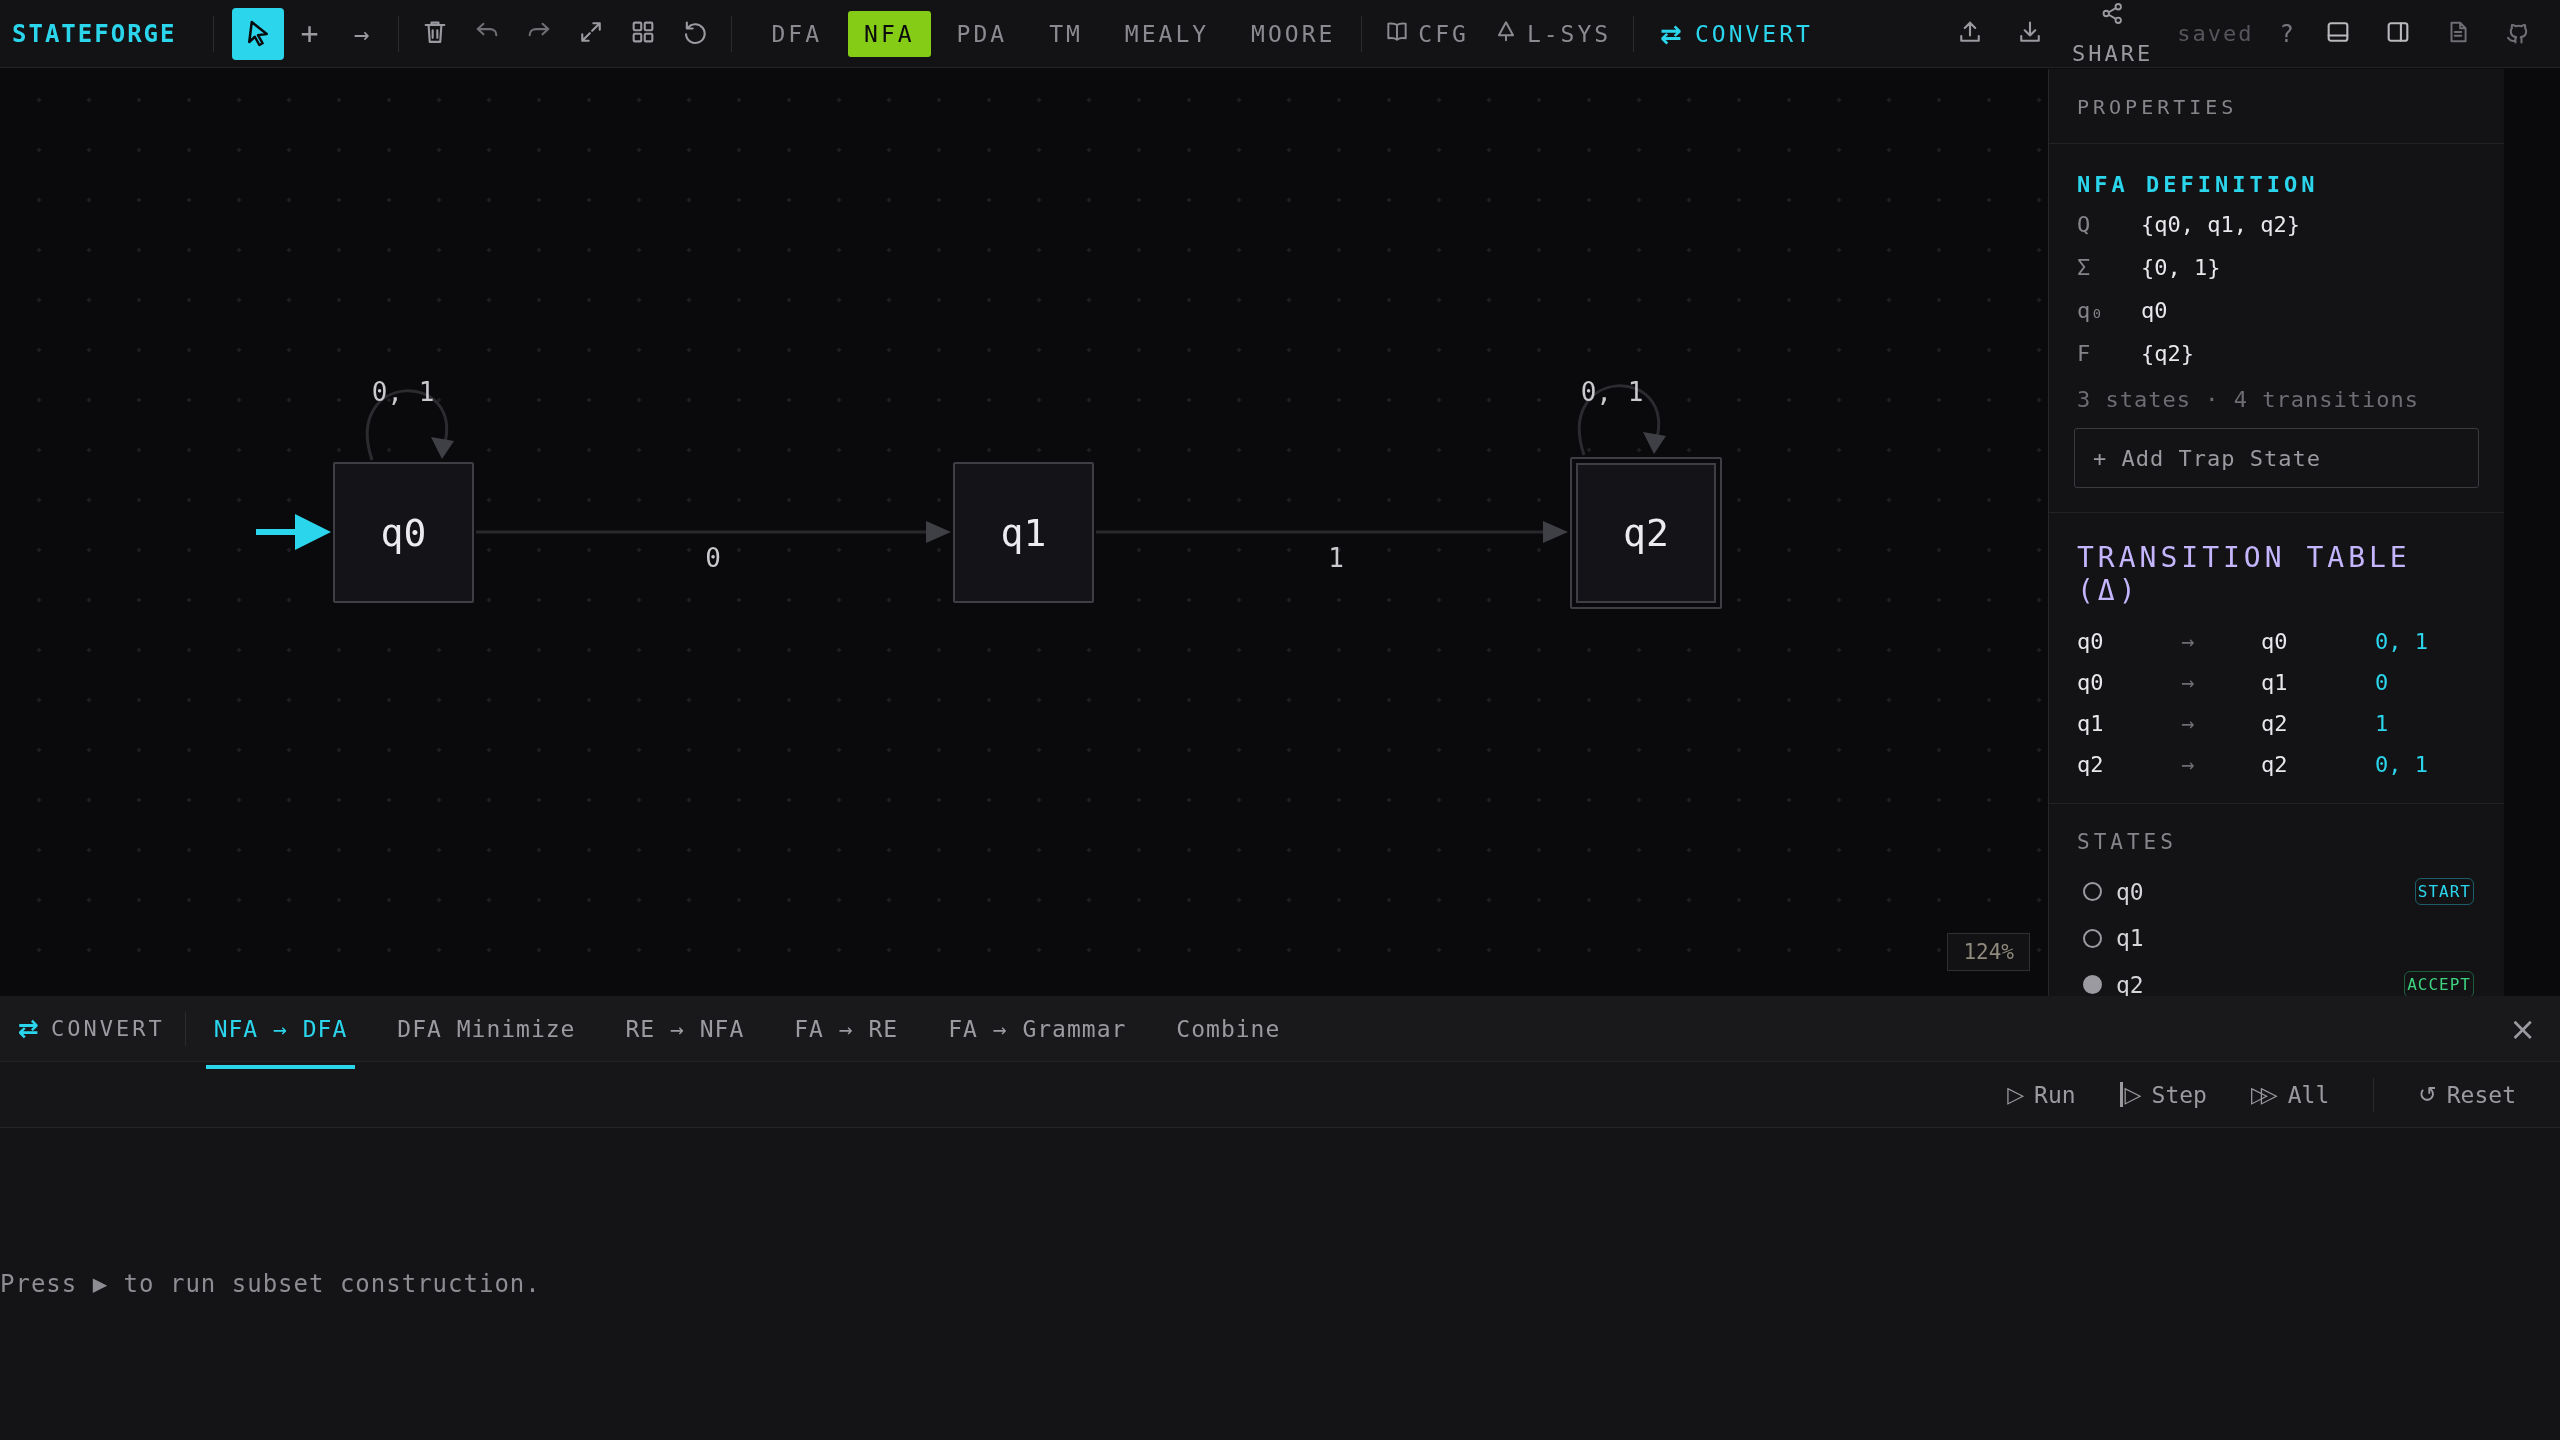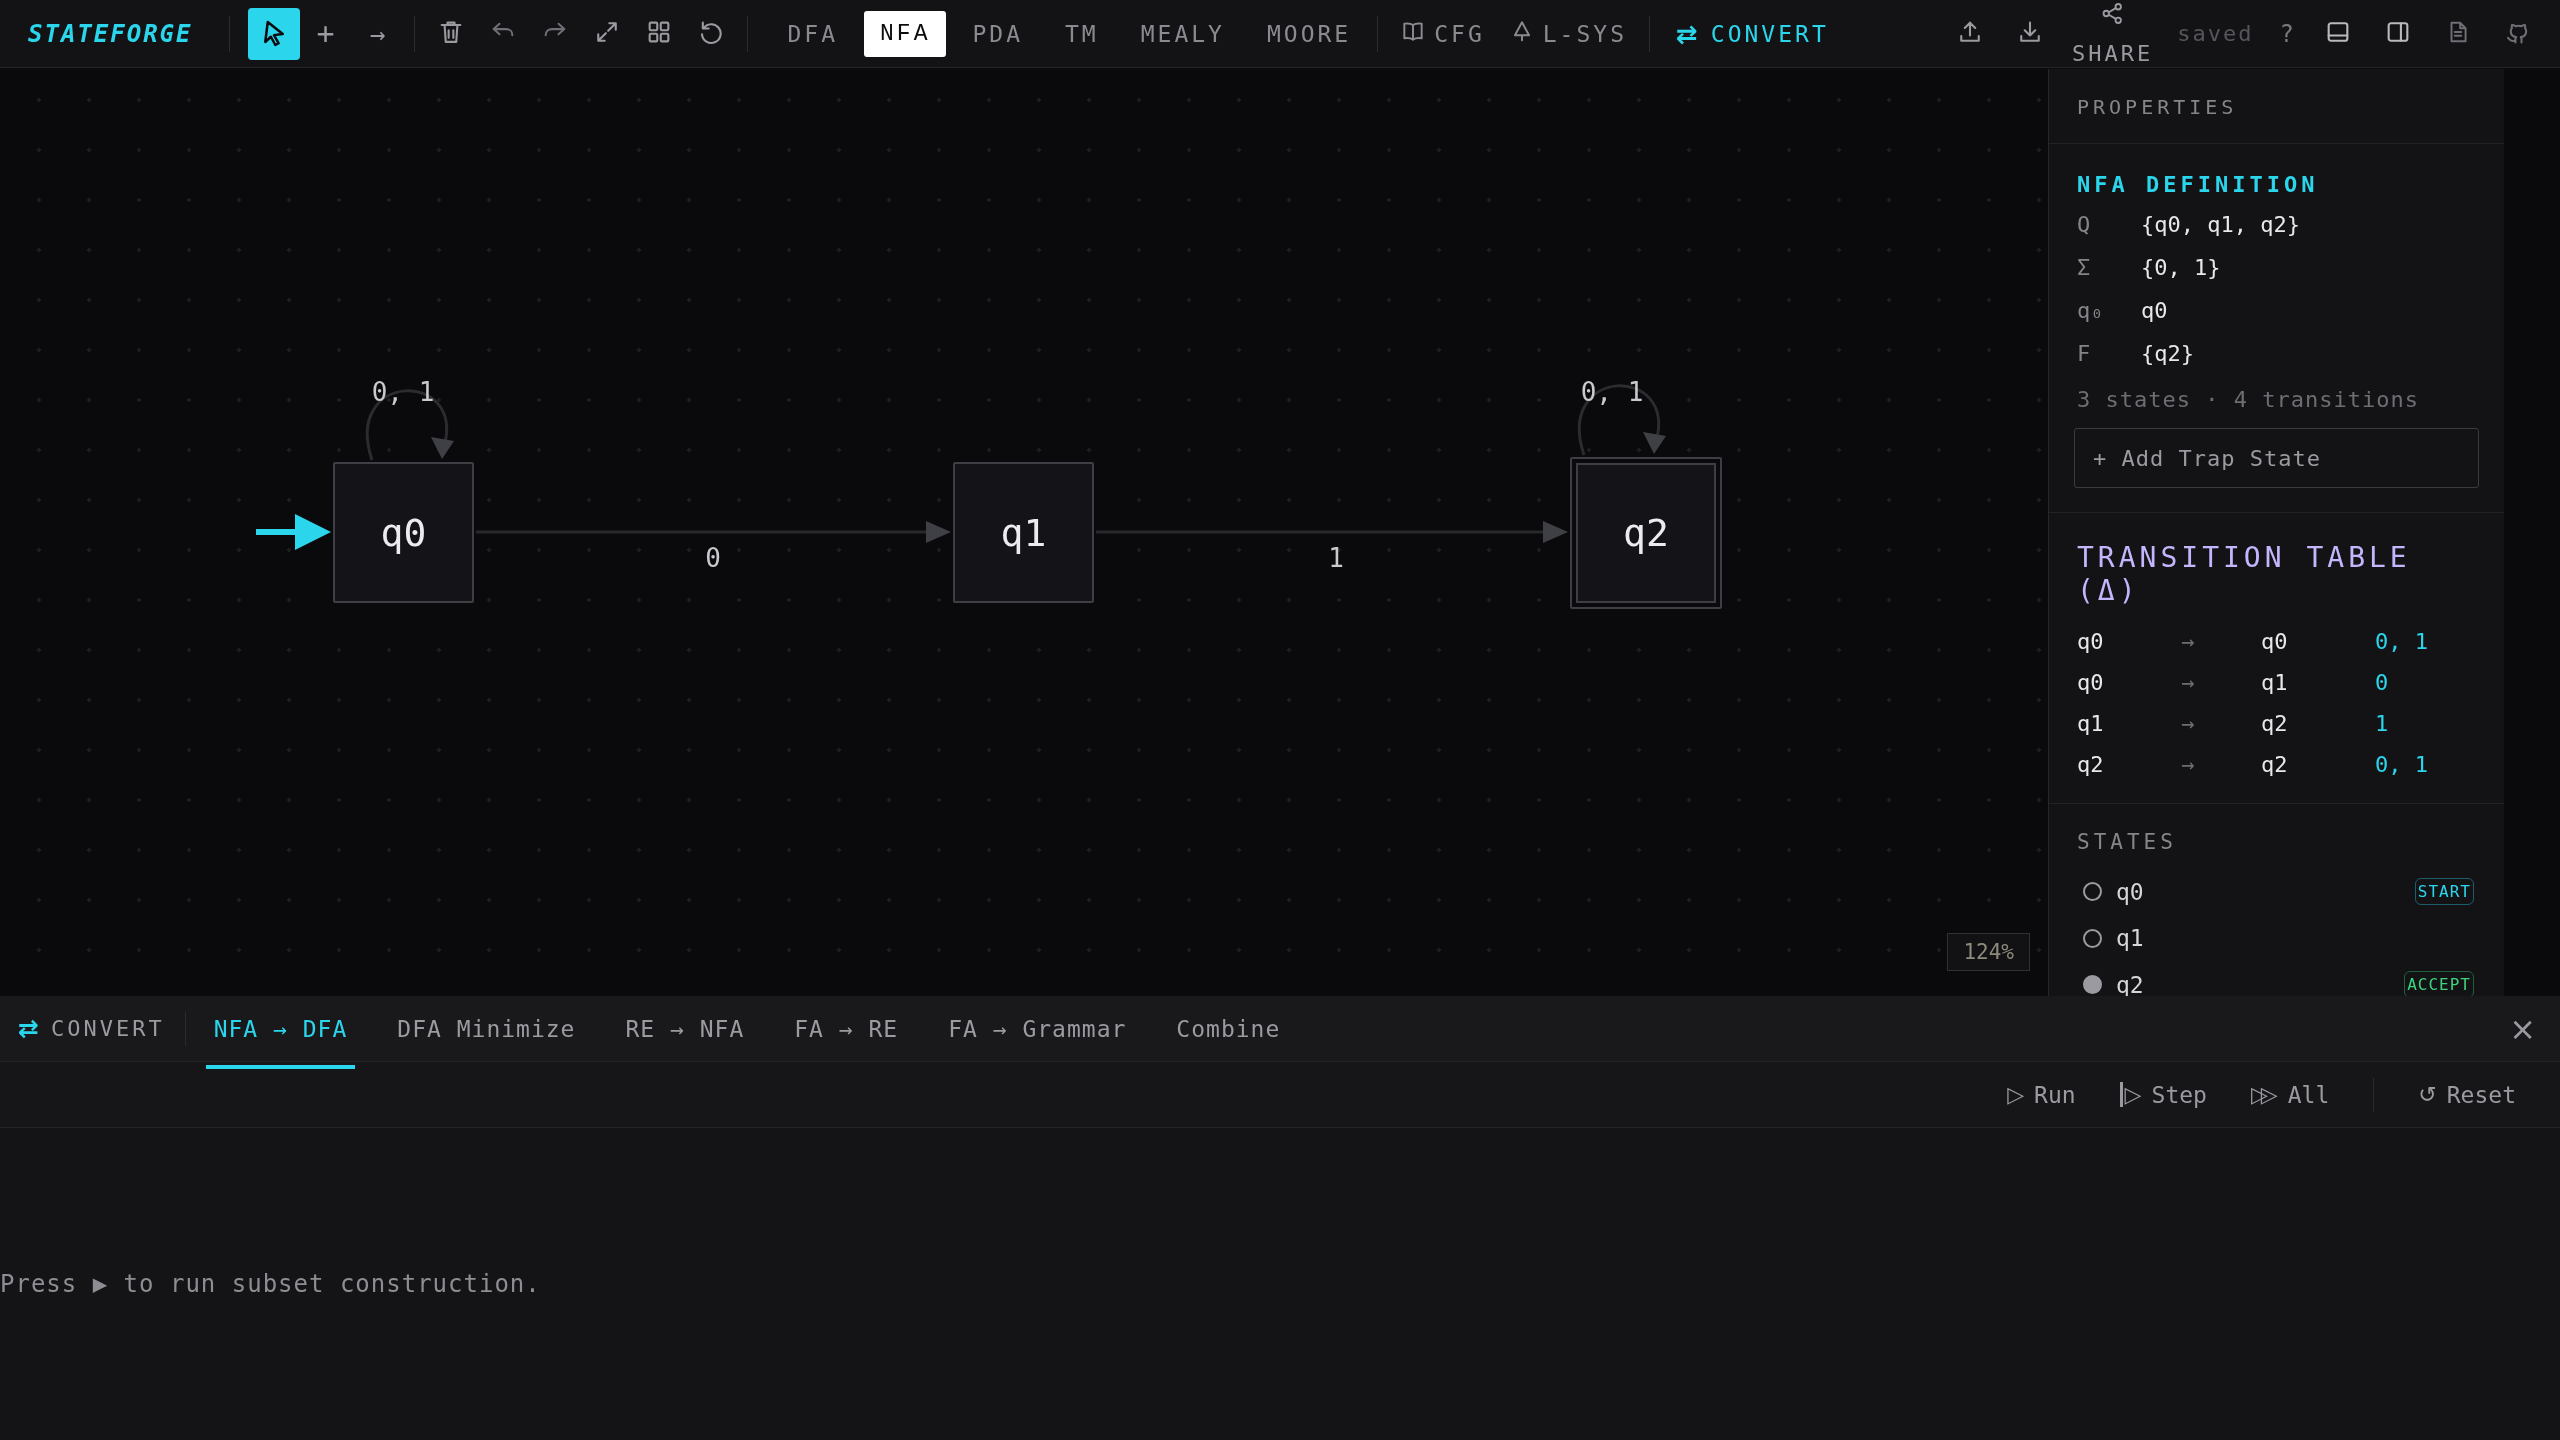--- a/index.html
+++ b/index.html
@@ -4,32 +4,32 @@
 <style>
   * { margin:0; padding:0; box-sizing:border-box; }
   html,body { width:2560px; height:1440px; overflow:hidden; background:#0a0a0c;
     font-family:"DejaVu Sans Mono","Liberation Mono",monospace; }
 
   
   .topbar { position:absolute; left:0; top:0; width:2560px; height:68px;
     background:#131316; border-bottom:1px solid #232328;
     display:flex; align-items:center; }
   .logo { color:#2bd6ec; font-size:24px; font-weight:bold; letter-spacing:2px;
-    padding:0 26px 0 28px;font-style:italic; }
+    padding:0 26px 0 12px; }
   .tdiv { width:1px; height:36px; background:#2a2a2f; margin:0 10px; flex:none; }
   .tbtn { width:52px; height:52px; display:flex; align-items:center; justify-content:center;
     color:#9a9aa0; border-radius:4px; flex:none; }
   .tbtn svg { stroke:#9a9aa0; fill:none; stroke-width:1.8; stroke-linecap:round; stroke-linejoin:round; }
   .tbtn.dim svg { stroke:#6e6e74; }
   .tbtn.sel { background:#2bd6ec; margin-left:8px; }
   .tbtn.sel svg { stroke:#0b0b0e; stroke-width:2; }
   .glyphbtn { font-size:30px; color:#9a9aa0; }
   .modes { display:flex; gap:10px; margin-left:14px; }
   .mode { font-size:23px; color:#8a8a90; letter-spacing:3px; padding:10px 16px; border-radius:3px; }
-  .mode.active { background:#ffffff; color:#0b0b0e;font-family:Liberation Mono, monospace; }
+  .mode.active { background:#84cc16; color:#0b0b0e; }
   .mcombo { display:flex; align-items:center; gap:8px; color:#8a8a90; font-size:23px;
     letter-spacing:3px; padding:10px 12px; }
   .mcombo svg { stroke:#8a8a90; fill:none; stroke-width:1.8; stroke-linecap:round; stroke-linejoin:round; }
   .convert-top { display:flex; align-items:center; gap:10px; color:#2bd6ec; font-size:23px;
     letter-spacing:3px; margin-left:16px; }
   .convert-top .swap { font-family:"DejaVu Sans",sans-serif; font-size:26px; font-weight:bold; }
   .topright { margin-left:auto; display:flex; align-items:center; gap:8px; padding-right:16px; }
   .share-grp { display:flex; align-items:center; gap:10px; color:#9a9aa0; font-size:22px;
     letter-spacing:3px; padding:0 8px;flex-direction:column; }
   .saved { color:#55555b; font-size:22px; letter-spacing:2px; padding:0 8px; }

